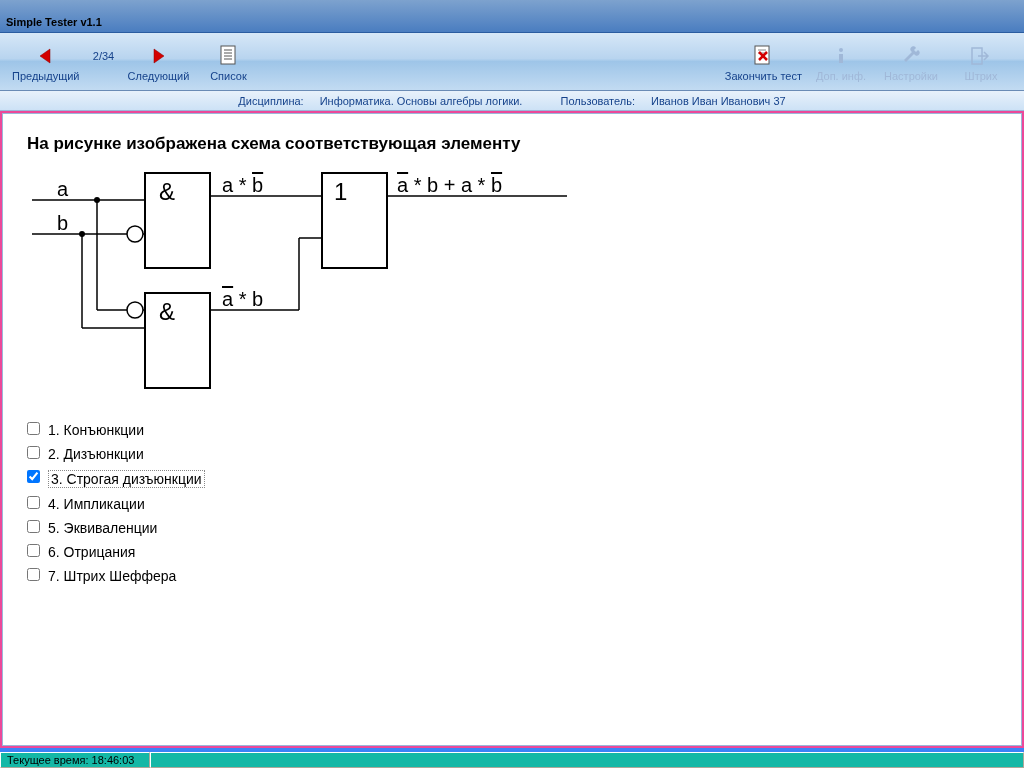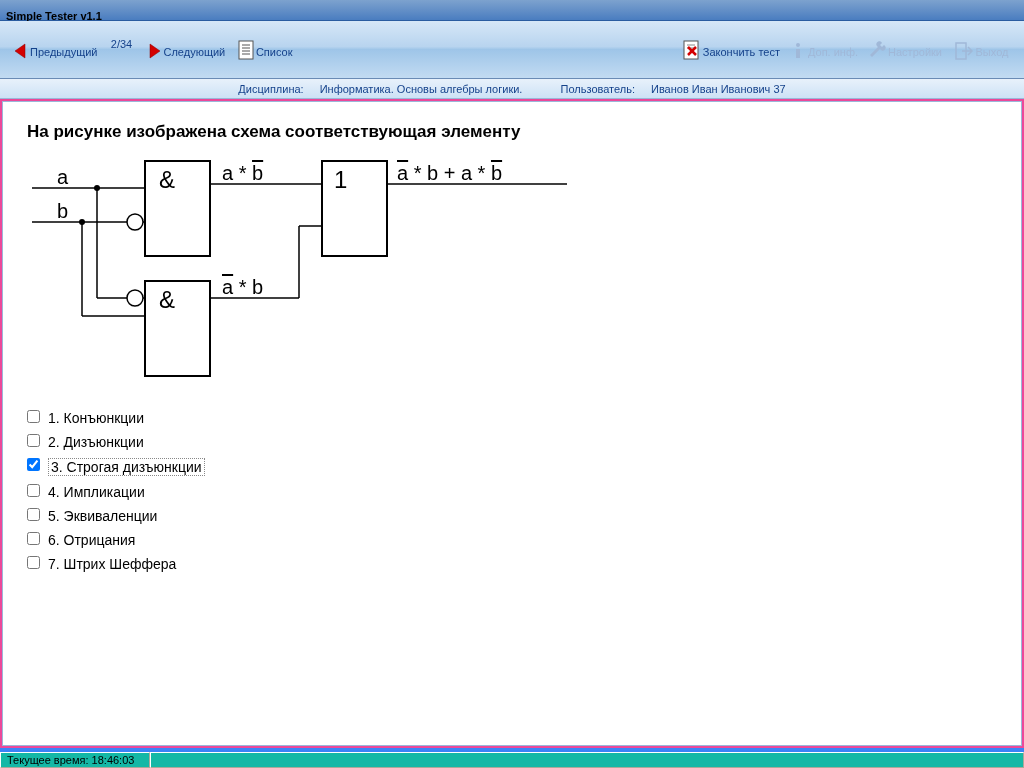--- a/index.html
+++ b/index.html
@@ -12,33 +12,34 @@
     overflow: hidden;
     display: flex;
     flex-direction: column;
   }
   .titlebar {
     height: 18px;
     background: linear-gradient(to bottom, #7da2ce, #4a7dc0);
     color: #000;
     font-weight: bold;
     font-size: 11px;
-    padding: 10px 6px;
+    padding: 16px 6px;
     border-bottom: 1px solid #2a5ca0;
   }
   .toolbar {
     height: 58px;
     background: linear-gradient(to bottom, #d6e7f7 0%, #b8d4ef 45%, #9ec5e8 50%, #c2dbf2 100%);
     border-bottom: 1px solid #6a8bb5;
     display: flex;
     align-items: stretch;
     padding: 4px 8px 2px 8px;
   }
   .tool-item {
     display: flex;
+    flex-direction: column;
     align-items: center;
     justify-content: center;
     min-width: 70px;
     padding: 0 4px;
     cursor: pointer;
     color: #15428b;
   }
   .tool-item.disabled { color: #a0b8d8; cursor: default; }
   .tool-counter {
     display: flex;
@@ -192,21 +193,21 @@
     </div>
     <div class="tool-label">Настройки</div>
   </div>
   <div class="tool-item disabled">
     <div class="tool-icon">
       <svg width="22" height="20" viewBox="0 0 22 20">
           <rect x="2" y="2" width="10" height="16" fill="none" stroke="#a0b8d8" stroke-width="1.5"></rect>
           <path d="M8 10 L18 10 M14 6 L18 10 L14 14" fill="none" stroke="#a0b8d8" stroke-width="1.5"></path>
         </svg>
     </div>
-    <div class="tool-label">Выход</div>
+    <div class="tool-label">Штрих</div>
   </div>
 </div>
 
 <div class="infobar">
   <span>Дисциплина:</span>
   <span>Информатика. Основы алгебры логики.</span>
   &nbsp;&nbsp;
   <span>Пользователь:</span>
   <span>Иванов Иван Иванович  37</span>
 </div>

